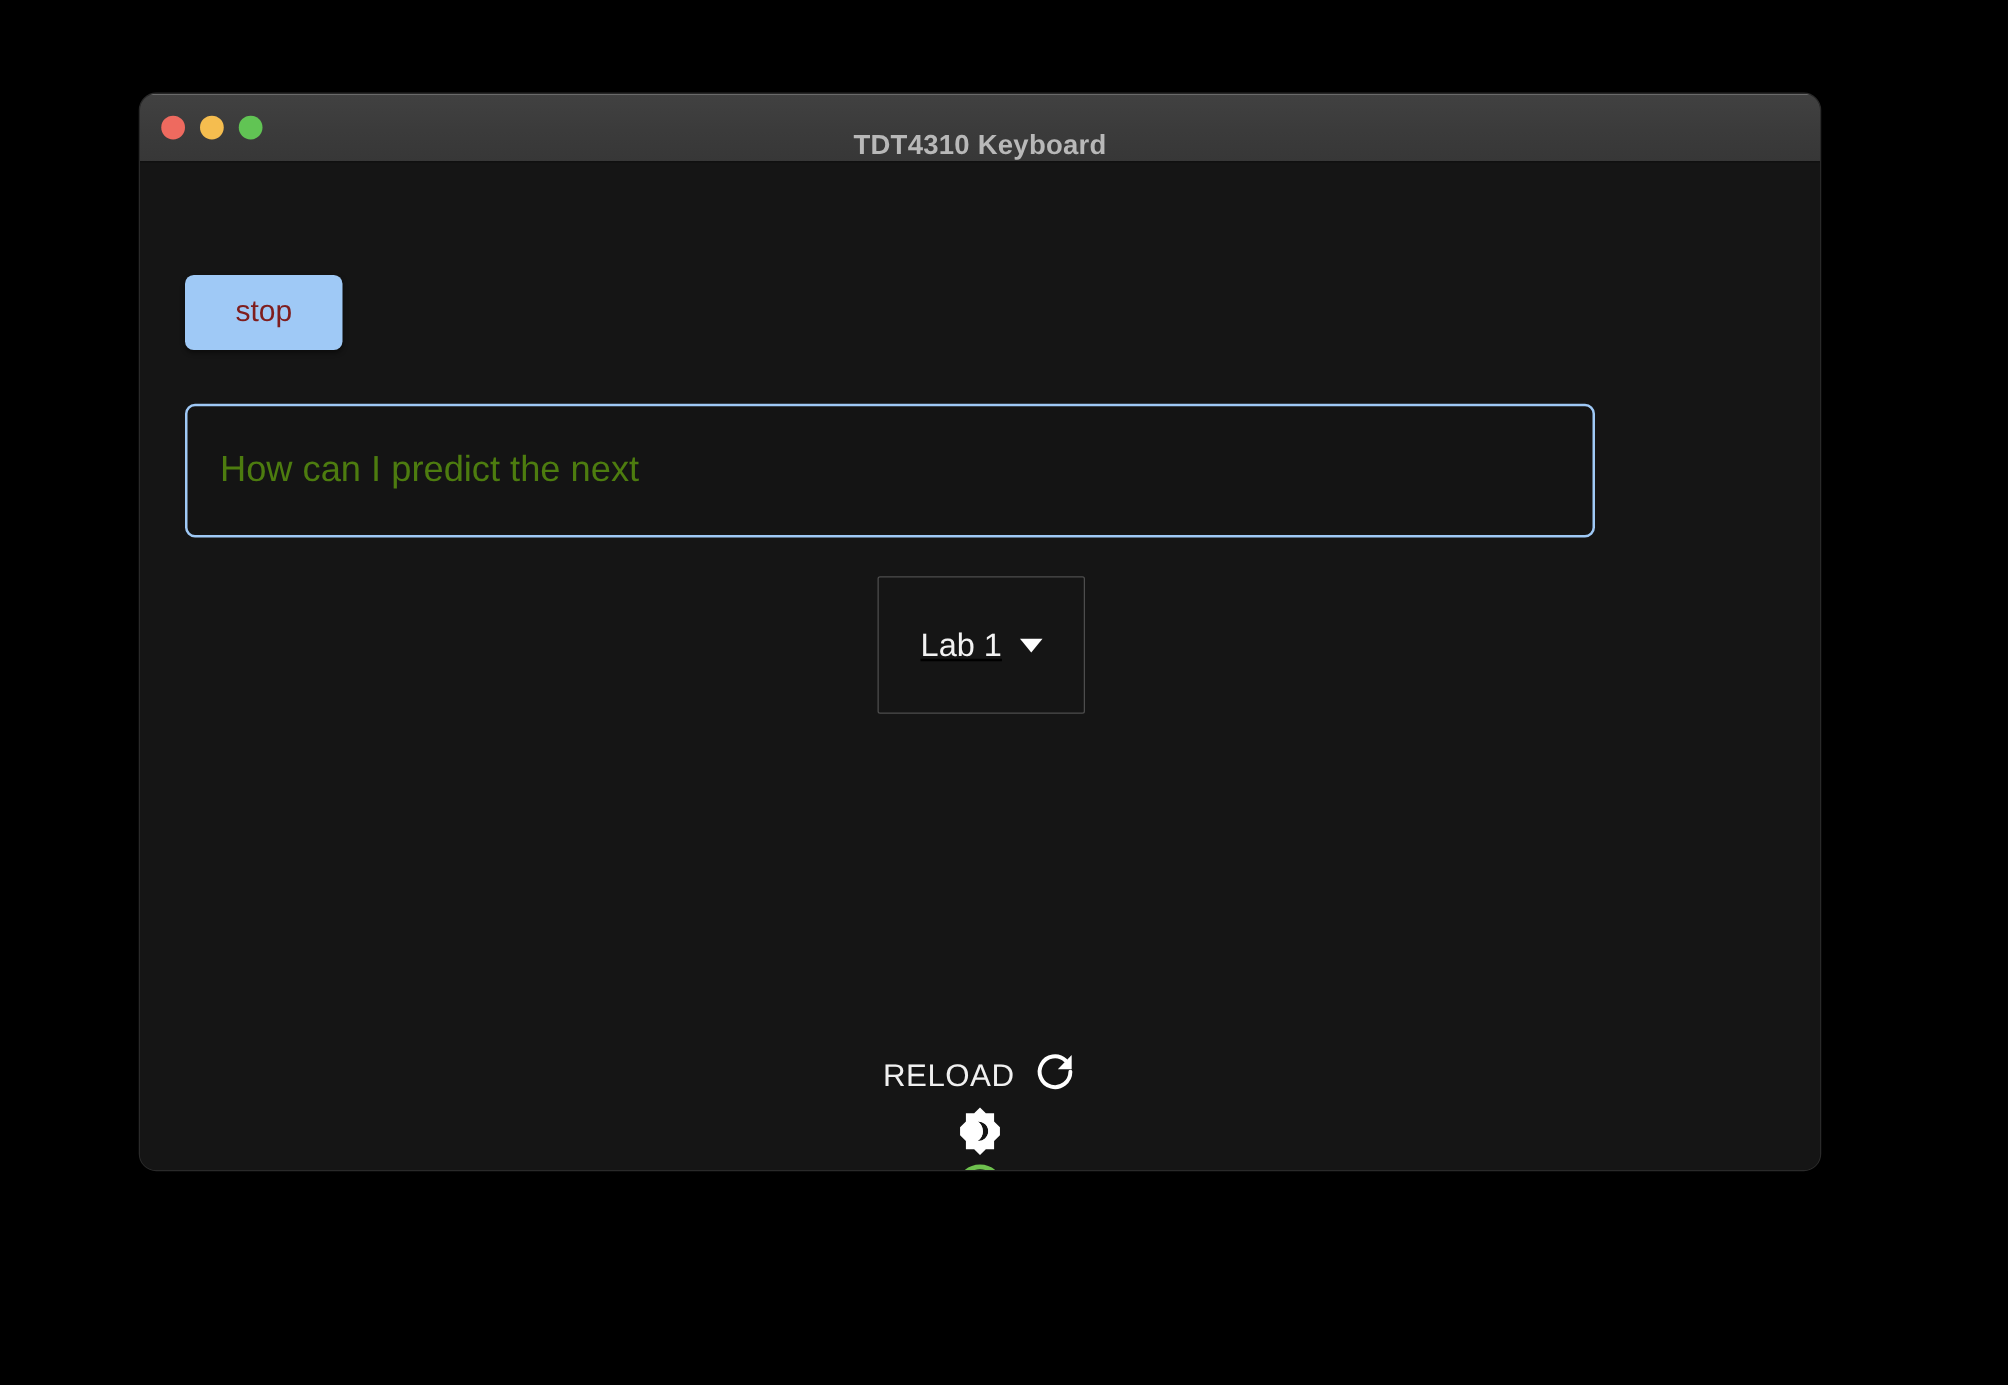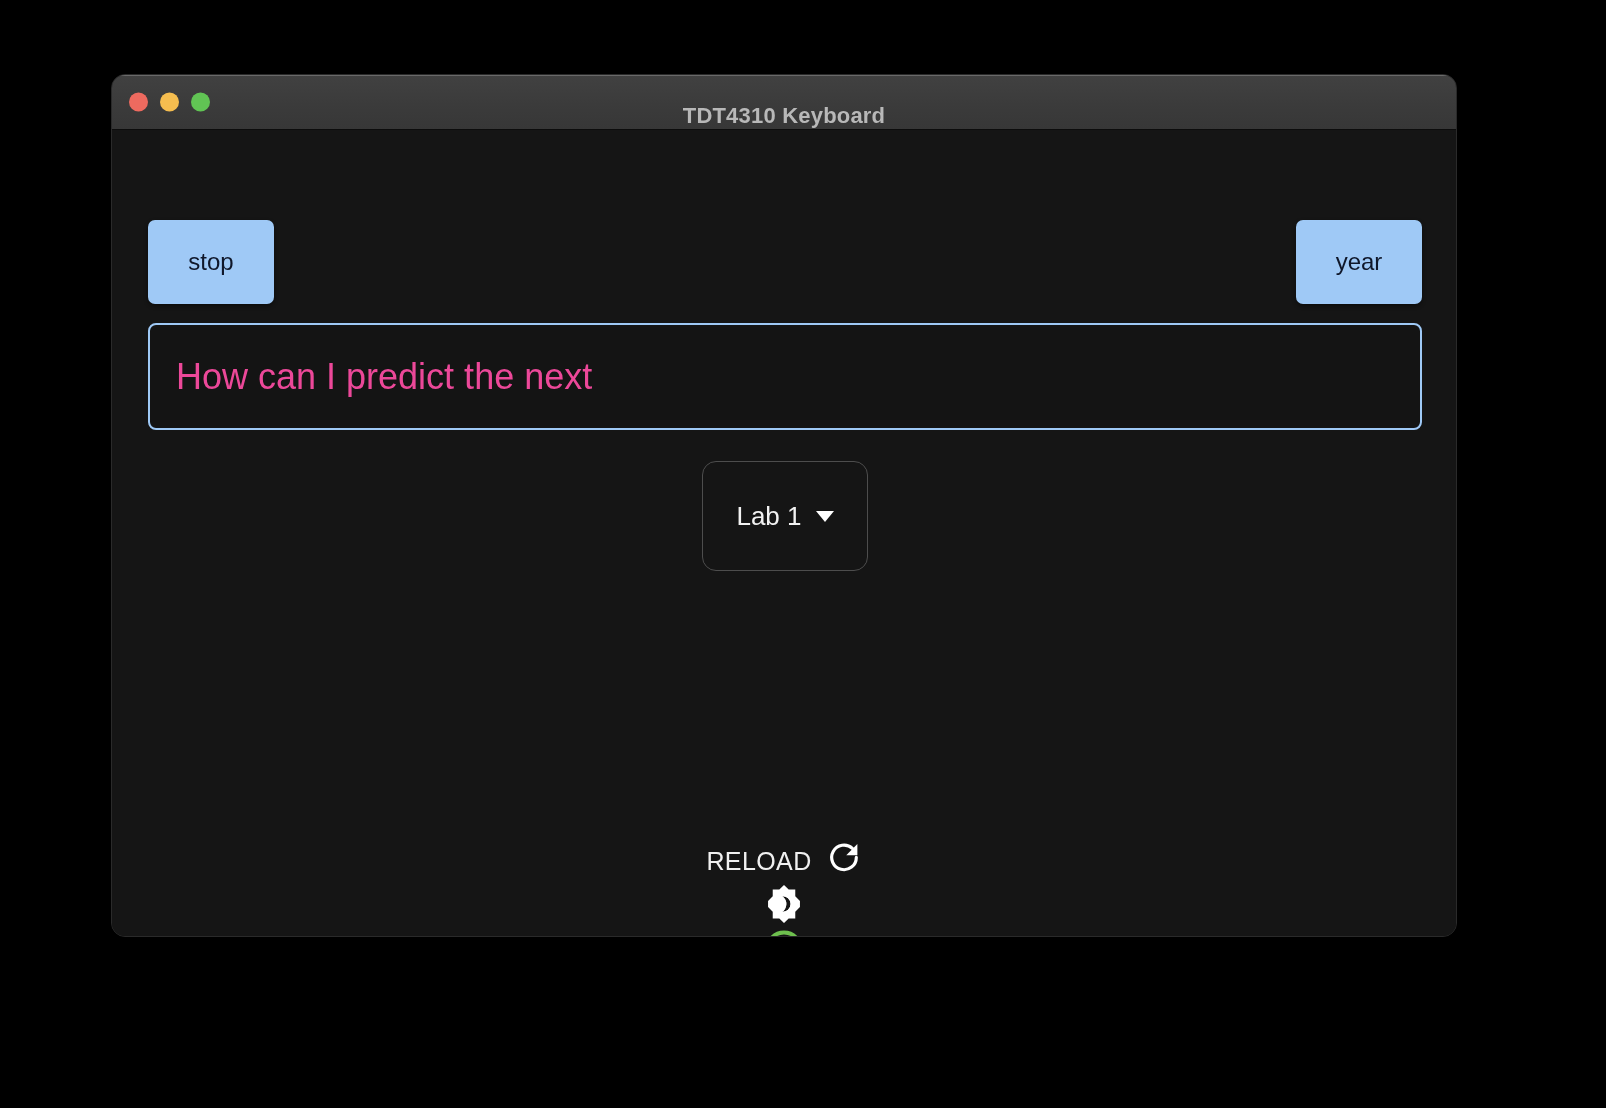--- a/index.html
+++ b/index.html
@@ -93,74 +93,75 @@
     position: absolute;
     left: 36px;
     top: 90px;
     width: 1274px;
     display: flex;
     justify-content: space-between;
     align-items: flex-start;
   }
   .suggestion-btn {
     background: #9fc9f6;
-    color: #0f172a;
+    color: #7f1d1d;
     border: none;
     border-radius: 7px;
-    height: 84px;
+    height: 60px;
     min-width: 126px;
     padding: 16px 22px;
     font-size: 24px;
     font-family: "Liberation Sans", sans-serif;
     cursor: pointer;
     box-shadow: 0 2px 4px rgba(0,0,0,0.45);
     display: flex;
     align-items: center;
     justify-content: center;
     white-space: nowrap;
   }
 
   
   .text-field {
     position: absolute;
     left: 36px;
     top: 193px;
-    width: 1274px;
+    width: 1128px;
     height: 107px;
     box-sizing: border-box;
     border: 2px solid #9fc9f6;
     border-radius: 8px;
     background: #141414;
-    color: #ec4899;
-    font-size: 36px;
+    color: #4d7c0f;
+    font-size: 29px;
     font-family: "Liberation Sans", sans-serif;
     padding: 0 26px;
     display: flex;
     align-items: center;
     cursor: text;
     overflow: hidden;
   }
   .text-field .value { white-space: nowrap; }
 
   
   .dropdown {
     position: absolute;
     left: 590px;
     top: 331px;
     width: 166px;
     height: 110px;
     box-sizing: border-box;
     border: 1px solid #4d4d4d;
-    border-radius: 14px;
+    border-radius: 2px;
     background: transparent;
     display: flex;
     align-items: center;
     justify-content: center;
     gap: 14px;
     cursor: pointer;
+    text-decoration: underline;
   }
   .dropdown-label {
     color: #f2f2f2;
     font-size: 26px;
     font-family: "Liberation Sans", sans-serif;
   }
   .caret {
     width: 0; height: 0;
     border-left: 9px solid transparent;
     border-right: 9px solid transparent;
@@ -220,21 +221,20 @@
         <span class="light light-min"></span>
         <span class="light light-max"></span>
       </div>
       <div class="window-title">TDT4310 Keyboard</div>
     </div>
 
     <div class="window-body">
 
       <div class="suggestions">
         <button class="suggestion-btn">stop</button>
-        <button class="suggestion-btn">year</button>
       </div>
 
       <div class="text-field">
         <span class="value">How can I predict the next</span>
       </div>
 
       <div class="dropdown">
         <span class="dropdown-label">Lab 1</span>
         <span class="caret"></span>
       </div>

